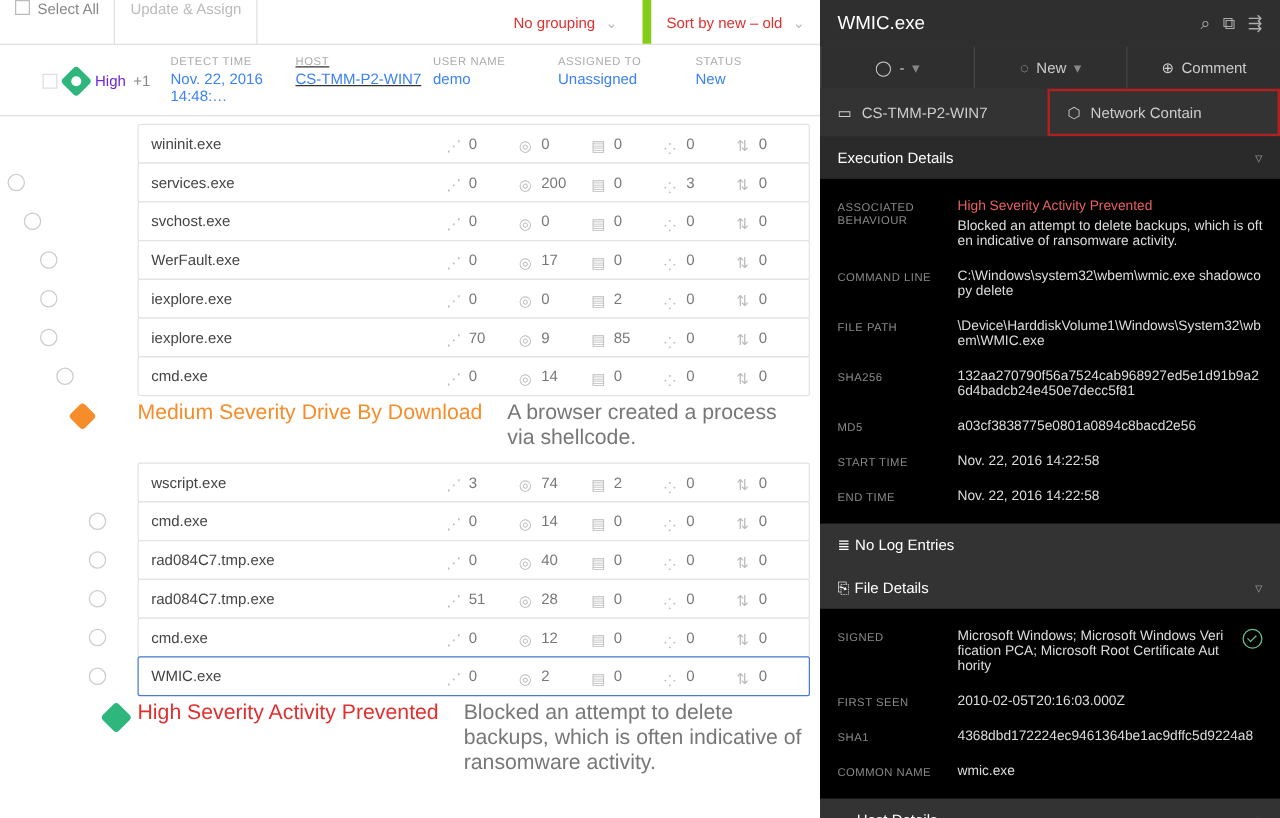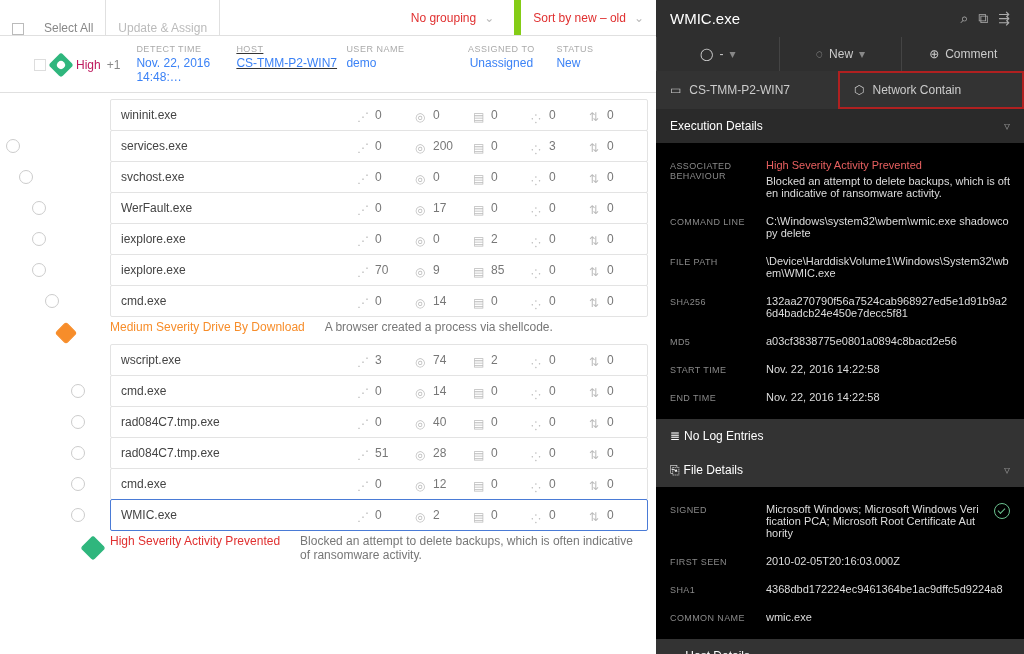--- a/index.html
+++ b/index.html
@@ -1,51 +1,51 @@
 <!DOCTYPE html>
 <html><head>
 <meta charset="utf-8">
 <style>
 * { box-sizing: border-box; margin: 0; padding: 0; font-family: -apple-system, BlinkMacSystemFont, "Segoe UI", Arial, sans-serif; }
 body { width: 1024px; height: 654px; overflow: hidden; display: flex; font-size: 12px; background: #fff; color: #333; }
 .main-panel { flex: 1; display: flex; flex-direction: column; min-width: 0; }
 .toolbar { display: flex; border-bottom: 1px solid #e0e0e0; height: 36px; align-items: stretch; }
-.toolbar-btn { padding: 0 12px; display: flex; align-items: flex-end; gap: 20px; border-right: 1px solid #e0e0e0; color: #888; font-size: 12px; }
+.toolbar-btn { padding: 0 12px; display: flex; align-items: flex-start; gap: 6px; border-right: 1px solid #e0e0e0; color: #888; font-size: 12px; }
 .toolbar-btn.disabled { color: #bbb; }
 .toolbar-spacer { flex: 1; }
 .toolbar-sort { border-right: none; color: #e03030; font-weight: 500; display:flex; align-items:center; padding: 0 12px; }
 .toolbar-group { color: #e03030; font-weight: 500; display:flex; align-items:center; padding: 0 20px; border-right:7px solid #84cc16; }
 .chev { color: #bbb; margin-left: 8px; }
 .header-row { display: flex; align-items: flex-start; padding: 8px 0 8px 0px; border-bottom: 1px solid #e0e0e0; }
 .sev-tag { padding-left:34px; display: flex; align-items: center; gap: 6px; margin-top: 12px;}
 .sev-icon { width: 18px; height: 18px; border-radius: 3px; transform: rotate(45deg); background: #2fb67d; display: flex; align-items: center; justify-content: center; }
 .sev-icon::after { content: ""; width: 8px; height: 8px; background: #fff; border-radius: 50%; }
-.sev-label { color: #be185d; font-weight: 500; }
+.sev-label { color: #6d28d9; font-weight: 500; }
 .sev-plus { color: #888; }
 .hdr-col { display: flex; flex-direction: column; gap: 2px; }
 .hdr-label { font-size: 9px; letter-spacing: 0.5px; color: #aaa; text-transform: uppercase; }
 .hdr-val { color: #3b82f6; }
 .hdr-dt { margin-left: 16px; width: 100px; justify-content: center; }
 .hdr-host{ width: 110px; text-decoration: underline;}
 .hdr-user{ width: 100px;}
-.hdr-assign{ width: 110px; align-items: center;}
+.hdr-assign{ width: 110px;}
 .hdr-status{ width: 60px;}
 .tree { flex:1; overflow:auto; padding: 6px 0 10px 0; }
 .row { display:flex; align-items: flex-end; margin-bottom: -1px; }
 .gutter { width: 110px; position: relative; flex-shrink: 0; }
 .node { position:absolute; width:14px; height:14px; border:1px solid #ccc; border-radius:50%; background:#fff; top:8px; }
 .node.diamond { width:16px; height:16px; transform: rotate(45deg); border-radius:3px; }
 .node.orange{ background:#f78d2a; border-color:#f78d2a; }
 .node.green{ width:18px;height:18px; background:#2fb67d; border-color:#2fb67d; border-radius:3px; transform:rotate(45deg);}
 .card { flex:1; border:1px solid #e3e3e3; background:#fff; padding: 8px 10px; display:flex; align-items:center; gap:10px; margin-right:8px; border-radius:2px;}
 .card.selected{ border-color:#4a7bd6; }
 .proc-name { flex:1; color:#444; }
 .metric { display:flex; align-items:center; gap:4px; color:#777; width:48px; justify-content:flex-start;}
 .m-icon { width:14px; height:10px; color:#bbb; display:inline-block;}
-.annot { font-size:12px; color:#e03030; margin:4px 10px 10px 110px; display:flex; gap:20px;}
+.annot { font-size:17px; color:#e03030; margin:4px 10px 10px 110px; display:flex; gap:20px;}
 .annot .msg{ color:#777; flex:1;}
 .annot.orange { color:#f78d2a; }
 .side{ width:368px; background:#3c3c3c; color:#ccc; display:flex; flex-direction:column; overflow:auto; }
 .side-header{ background:#2f2f2f; display:flex; align-items:center; padding:10px 14px; font-size:14px; color:#fff; gap: 8px;}
 .side-title{ flex:1; font-size:15px;}
 .side-icons{ display:flex; gap:10px; color:#aaa;}
 .side-tabs{ display:flex; background:#2f2f2f;}
 .side-tab{ flex:1; padding:10px; text-align:center; border-left:1px solid #444; display:flex; align-items:center; justify-content:center; gap:6px; color:#ccc; font-size:12px;}
 .side-sub{ display:flex; background:#333;}
 .side-sub-item{ flex:1; padding:10px 14px; display:flex; align-items:center; gap:8px; color:#ccc; font-size:12px;}

